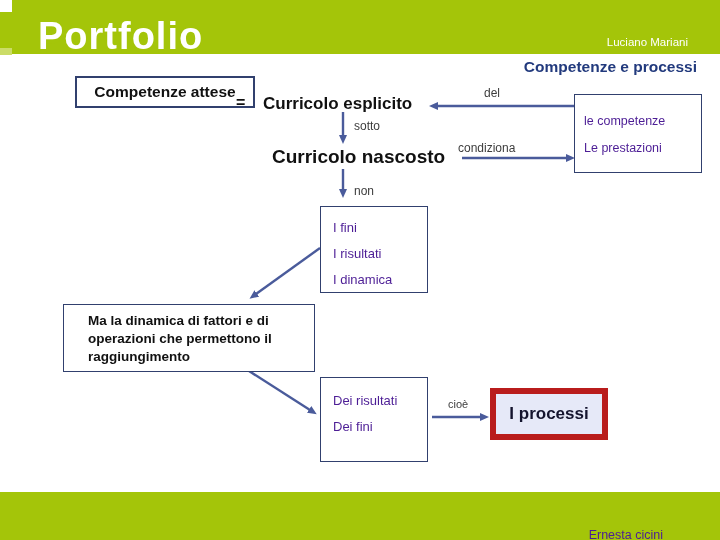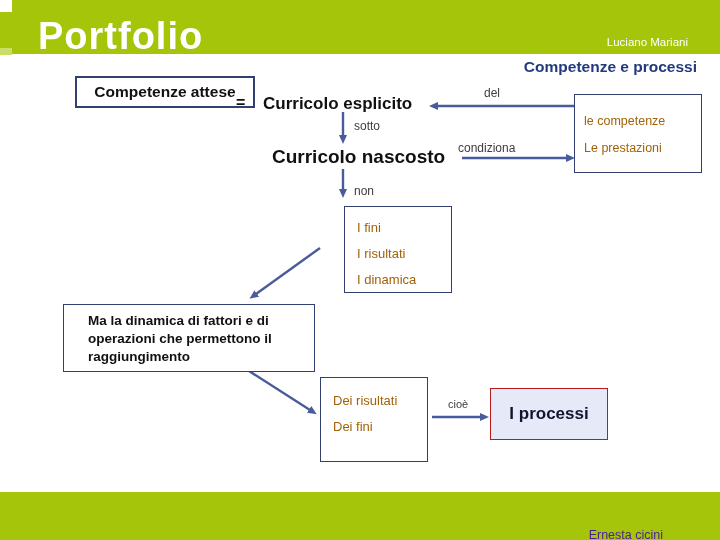--- a/index.html
+++ b/index.html
@@ -35,36 +35,36 @@
   svg.arrows{position:absolute;left:0;top:0;width:720px;height:540px;pointer-events:none;}
 
   
   .lbl{position:absolute;font-size:12px;color:#3d3d3d;white-space:nowrap;text-align:right;}
   .big-term{position:absolute;font-weight:bold;color:#111111;white-space:nowrap;}
 
   .equals{position:absolute;left:236px;top:94px;font-size:16px;font-weight:bold;color:#111;}
 
   .box{
     position:absolute;background:#ffffff;border:1px solid #31406e;
-    box-sizing:border-box;color:#a16207;
+    box-sizing:border-box;color:#4c1d95;
   }
   .box p{margin:0;}
 
   .box-attese{
     left:35px;top:76px;width:180px;height:32px;
     border-width:2px;display:flex;align-items:center;justify-content:center;
     font-size:15.5px;font-weight:bold;color:#111;margin-left:40px;
   }
   .box-competenze{
     left:574px;top:94px;width:128px;height:79px;
     font-size:12.5px;padding:13px 0 0 9px;line-height:27px;
   }
   .box-fini{
     left:320px;top:206px;width:108px;height:87px;
-    font-size:13px;padding:8px 0 0 12px;line-height:26px;margin-left:24px;
+    font-size:13px;padding:8px 0 0 12px;line-height:26px;
   }
   .box-dinamica{
     left:63px;top:304px;width:252px;height:68px;
     font-size:13.5px;font-weight:bold;color:#111;
     padding:7px 8px 0 24px;line-height:1.35;
   }
   .box-dei{
     left:320px;top:377px;width:108px;height:85px;
     font-size:13px;padding:10px 0 0 12px;line-height:26px;
   }
@@ -126,18 +126,18 @@
 
   <div class="box box-dinamica">Ma la dinamica di fattori e di operazioni che permettono il raggiungimento</div>
 
   <div class="box box-dei">
     <p>Dei risultati</p>
     <p>Dei fini</p>
   </div>
 
   <span class="lbl" style="left:448px;top:398px;font-size:11px;">cioè</span>
 
-  <div class="box-processi box" style="left:490px;top:388px;width:118px;height:52px;background:#e6e9f8;border:1px solid #b91c1c;">I processi</div>
+  <div class="box-processi box" style="left:490px;top:388px;width:118px;height:52px;background:#e6e9f8;border:6px solid #b91c1c;">I processi</div>
 
   <div class="bottombar"></div>
   <span class="footer-author">Ernesta cicini</span>
 
 </div>
 
 </body></html>

